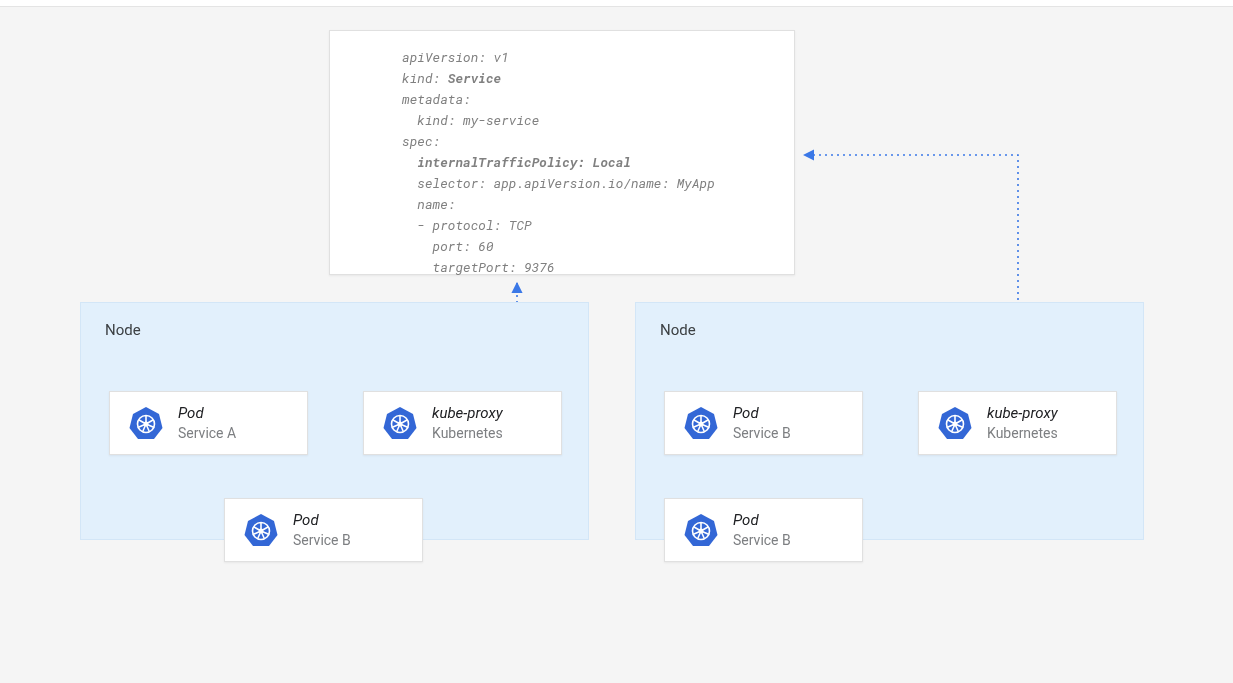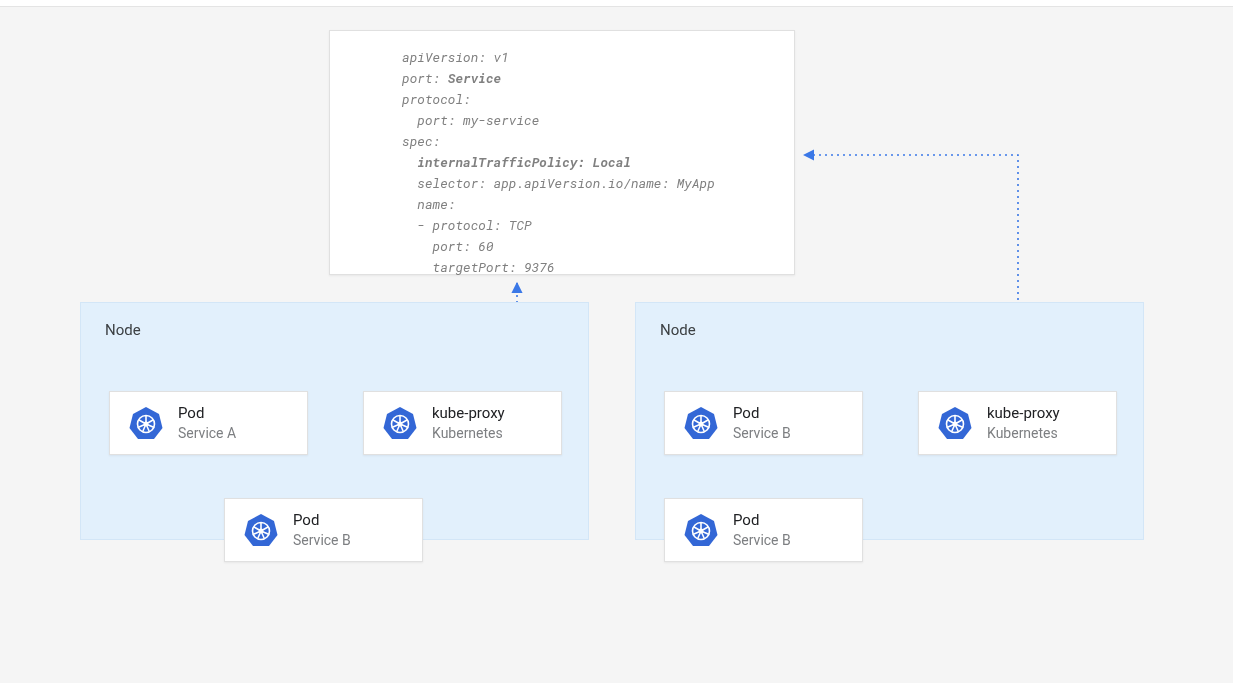--- a/index.html
+++ b/index.html
@@ -19,21 +19,21 @@
   .node-left{left:80px;}
   .node-right{left:635px;}
   .node-title{position:absolute;left:24px;top:18px;font-size:15px;color:#3c4043;}
   .podbox{
     position:absolute;width:199px;height:64px;background:#fff;
     border:1px solid #e0e0e0;box-shadow:0 1px 2px rgba(0,0,0,.06);box-sizing:border-box;
     display:flex;align-items:center;
   }
   .podbox .icon{width:36px;height:36px;margin:0 14px 0 18px;flex:0 0 auto;}
   .podbox .txt{display:flex;flex-direction:column;line-height:1.25;}
-  .pod-title{font-size:15px;color:#202124;}
+  .pod-title{font-size:15px;color:#202124;font-style:italic;}
   .pod-sub{font-size:14px;color:#7d7f82;margin-top:2px;}
   svg.conn{position:absolute;left:0;top:0;width:1233px;height:683px;pointer-events:none;}
 </style>
 </head>
 <body>
 
 <div class="canvas">
   <div class="topbar"></div>
 
   <svg class="conn">
@@ -47,23 +47,23 @@
 
     <polyline points="448,455 448,528 421,528" fill="none" stroke="#3b78e7" stroke-width="1.6" marker-end="url(#ah)"></polyline>
 
     <polyline points="472,390 472,350 517,350 517,283" fill="none" stroke="#3b78e7" stroke-width="1.6" stroke-dasharray="2 4" marker-end="url(#ah)"></polyline>
 
     <polyline points="1018,390 1018,155 804,155" fill="none" stroke="#3b78e7" stroke-width="1.6" stroke-dasharray="2 4" marker-end="url(#ah)"></polyline>
   </svg>
 
   <div class="yaml-card">
 <pre><span>apiVersion: v1</span>
-<span>port: </span><strong>Service</strong>
-<span>protocol:</span>
-<span>  port: my-service</span>
+<span>kind: </span><strong>Service</strong>
+<span>metadata:</span>
+<span>  kind: my-service</span>
 <span>spec:</span>
 <strong>  internalTrafficPolicy: Local</strong>
 <span>  selector: app.apiVersion.io/name: MyApp</span>
 <span>  name:</span>
 <span>  - protocol: TCP</span>
 <span>    port: 60</span>
 <span>    targetPort: 9376</span></pre>
   </div>
 
   <div class="node node-left">

